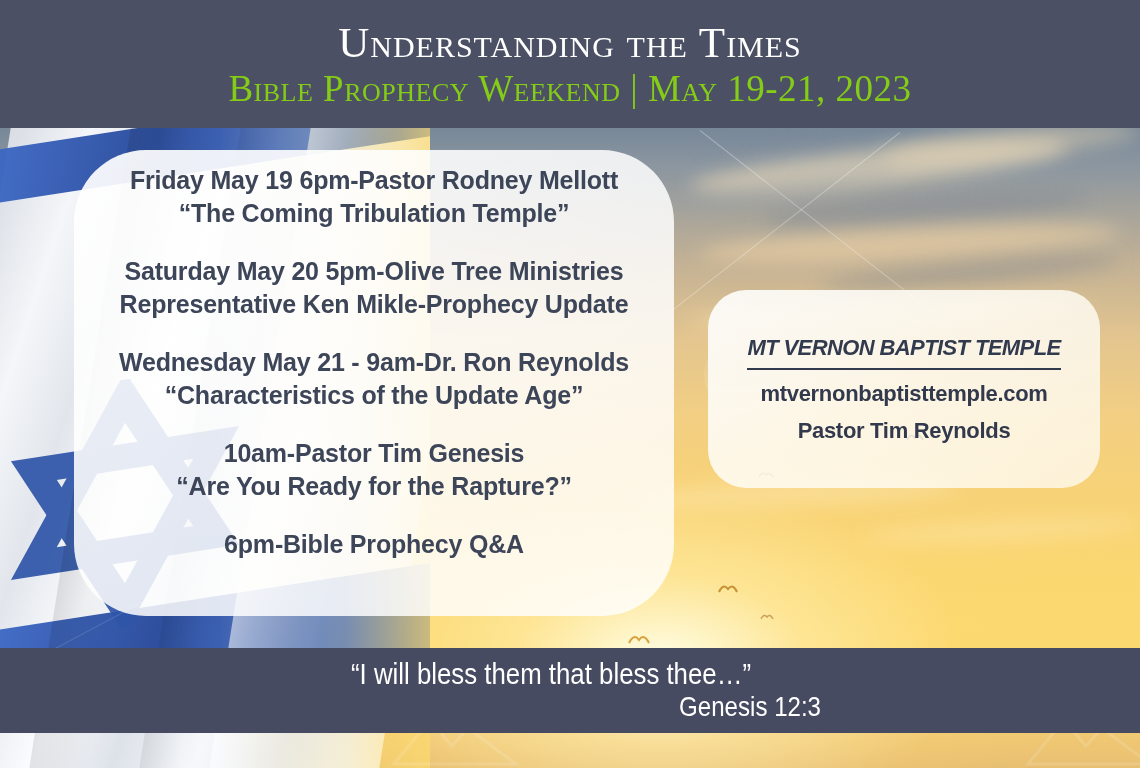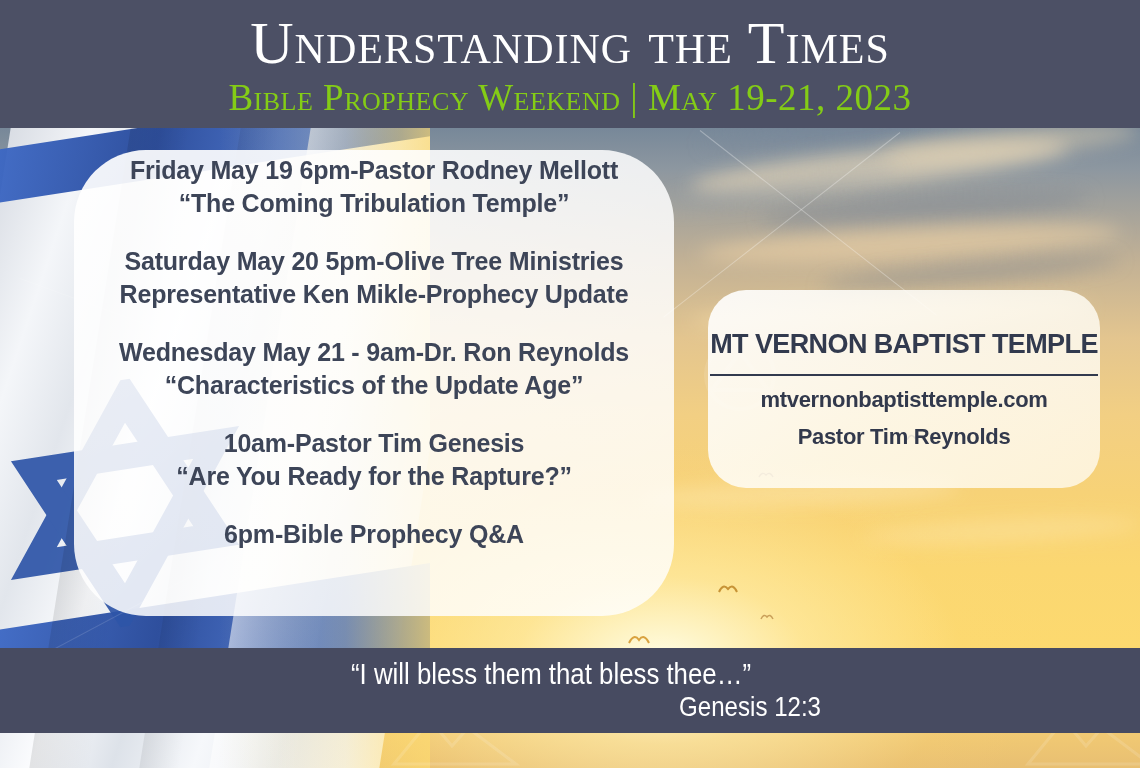--- a/index.html
+++ b/index.html
@@ -97,21 +97,21 @@
     position:absolute; left:0; top:0; width:1140px; height:128px;
     background:#4c5065;
     display:flex; flex-direction:column;
     align-items:center; justify-content:center;
     z-index:20;
   }
   .title {
     font-family:"Liberation Serif", serif;
     font-variant:small-caps;
     color:#ffffff;
-    font-size:60px;
+    font-size:43px;
     line-height:1;
     letter-spacing:1px;
     white-space:nowrap;
   }
   .subtitle {
     font-family:"Liberation Serif", serif;
     font-variant:small-caps;
     color:#84cc16;
     font-size:37px;
     line-height:1;
@@ -122,21 +122,21 @@
 
   
   .schedule-card {
     position:absolute; left:74px; top:150px;
     width:600px; height:466px;
     background:linear-gradient(135deg, rgba(255,255,255,0.93) 0%, rgba(255,255,255,0.86) 45%, rgba(255,255,255,0.80) 100%);
     border-radius:72px 72px 72px 72px;
     z-index:10;
     display:flex; flex-direction:column;
     align-items:center; justify-content:flex-start;
-    padding-top:4px;
+    padding-top:14px;
   }
   .sched-block { text-align:center; margin-bottom:26px; }
   .sched-block:last-child { margin-bottom:0; }
   .sched-line {
     font-family:"Liberation Sans", sans-serif;
     font-weight:bold;
     color:#3d4558;
     font-size:25px;
     line-height:1.30;
     white-space:nowrap;
@@ -152,25 +152,26 @@
     border-radius:38px;
     z-index:10;
     display:flex; flex-direction:column;
     align-items:center; justify-content:center;
     padding:10px 14px;
   }
   .venue-name {
     font-family:"Liberation Sans", sans-serif;
     font-weight:bold;
     color:#323a4e;
-    font-size:27px;
+    font-size:22px;
     letter-spacing:-0.6px;
     border-bottom:2px solid #323a4e;
-    padding-bottom:14px;
-    white-space:nowrap;
+    padding-bottom:7px;
+    white-space:nowrap;
+    font-style:italic;
   }
   .venue-line {
     font-family:"Liberation Sans", sans-serif;
     font-weight:bold;
     color:#32394c;
     font-size:22px;
     margin-top:11px;
     letter-spacing:-0.3px;
     white-space:nowrap;
   }

